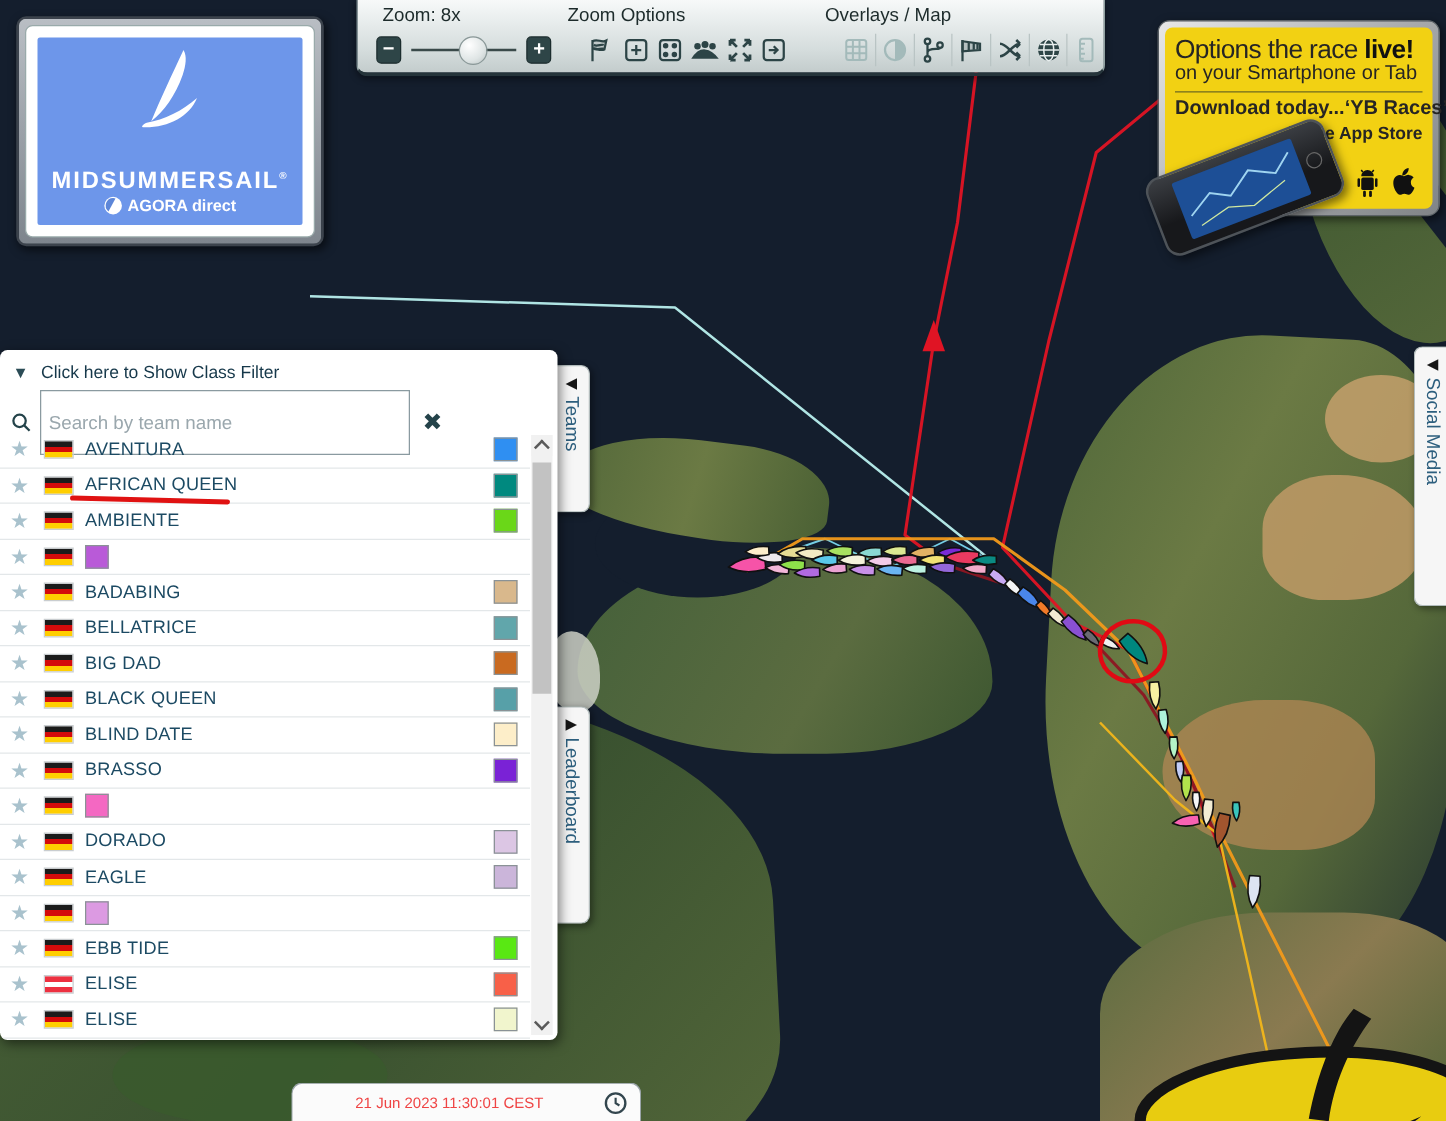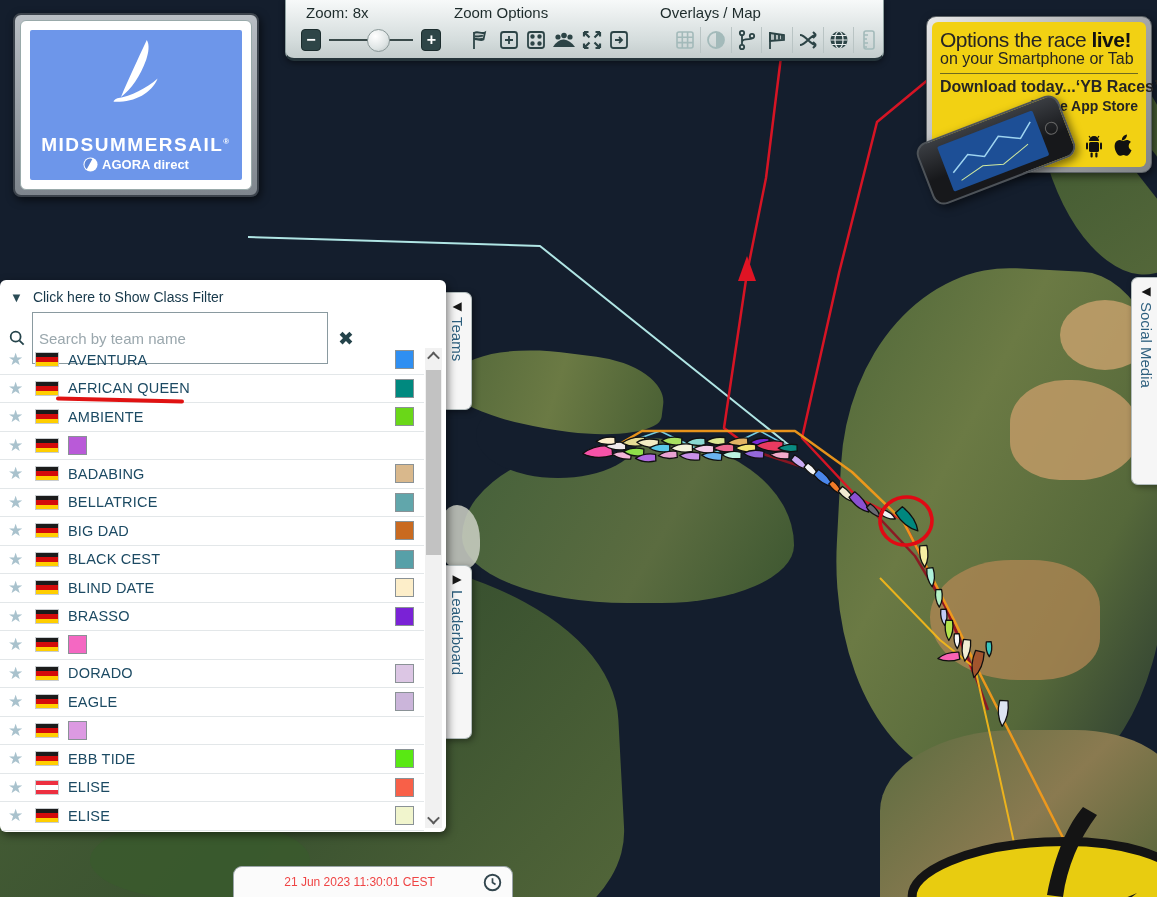--- a/index.html
+++ b/index.html
@@ -417,21 +417,21 @@
   </div>
       <div class="team-row">
     <span class="star">★</span>
     <span class="flag flag-de"></span>
     <span class="team-name">BIG DAD</span>
     <span class="swatch" style="background: rgb(201, 106, 32);"></span>
   </div>
       <div class="team-row">
     <span class="star">★</span>
     <span class="flag flag-de"></span>
-    <span class="team-name">BLACK CEST</span>
+    <span class="team-name">BLACK QUEEN</span>
     <span class="swatch" style="background: rgb(87, 160, 168);"></span>
   </div>
       <div class="team-row">
     <span class="star">★</span>
     <span class="flag flag-de"></span>
     <span class="team-name">BLIND DATE</span>
     <span class="swatch" style="background: rgb(253, 238, 201);"></span>
   </div>
       <div class="team-row">
     <span class="star">★</span>

